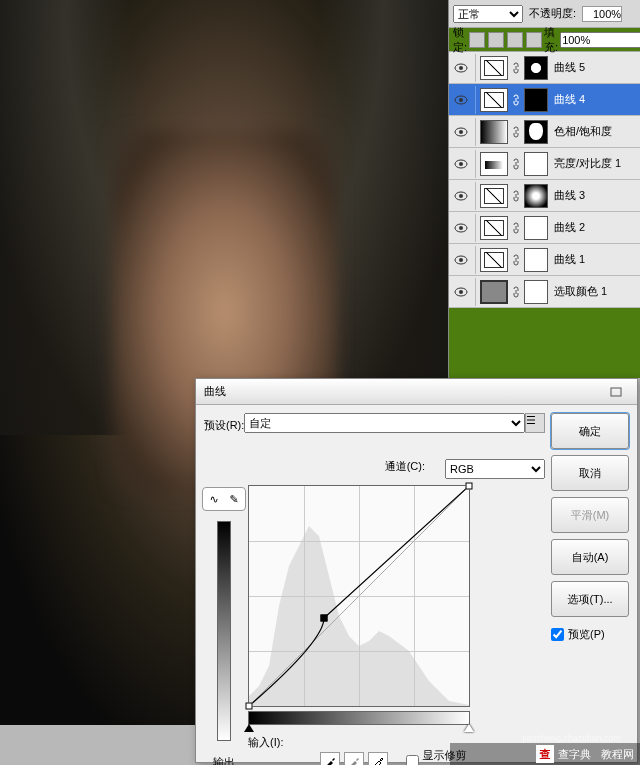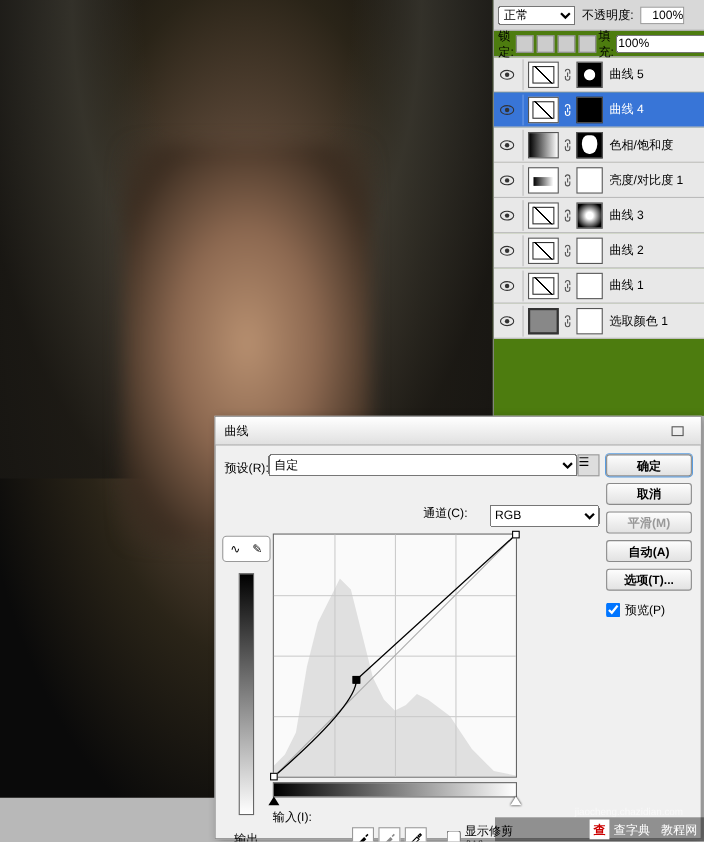--- a/index.html
+++ b/index.html
@@ -76,21 +76,21 @@
 .grad-strip-h { height: 14px; width: 222px; background: linear-gradient(to right, #000, #fff); border: 1px solid #666; margin-top: 4px; position: relative; }
 .slider-tri { position: absolute; bottom: -8px; width: 0; height: 0; border-left: 5px solid transparent; border-right: 5px solid transparent; border-bottom: 8px solid #000; transform: translateX(-50%); }
 
 .input-row { display: flex; align-items: center; gap: 6px; margin-top: 10px; justify-content: center; }
 .droppers { display: flex; gap: 4px; }
 .dropper { width: 20px; height: 20px; background: #fff; border: 1px solid #999; display: flex; align-items: center; justify-content: center; }
 .clip-check { display: flex; align-items: center; gap: 3px; margin-left: 12px; }
 
 .expand-row { margin-top: 10px; display: flex; align-items: center; gap: 4px; justify-content: center; cursor: pointer; }
 
-.btn { height: 20px; background: linear-gradient(#fdfdfd, #e2e2e2); border: 1px solid #8a8a8a; border-radius: 3px; cursor: pointer; padding: 0 15px; font-weight: bold; }
+.btn { height: 36px; background: linear-gradient(#fdfdfd, #e2e2e2); border: 1px solid #8a8a8a; border-radius: 3px; cursor: pointer; padding: 0 15px; }
 .btn.default { box-shadow: 0 0 0 1px #5a9de0; }
 .btn.disabled { color: #999; }
 .preview-check { display: flex; align-items: center; gap: 4px; margin-top: 4px; }
 
 .watermark { position: absolute; right: 0; bottom: 0; height: 22px; width: 190px; background: rgba(0,0,0,0.4); color: #fff; font-size: 11px; display: flex; align-items: center; justify-content: flex-end; padding: 0 6px; gap: 4px; }
 .watermark .logo { width: 18px; height: 18px; background: #fff; color: #c00; display: flex; align-items: center; justify-content: center; font-weight: bold; }
 </style>
 </head>
 <body>
 

